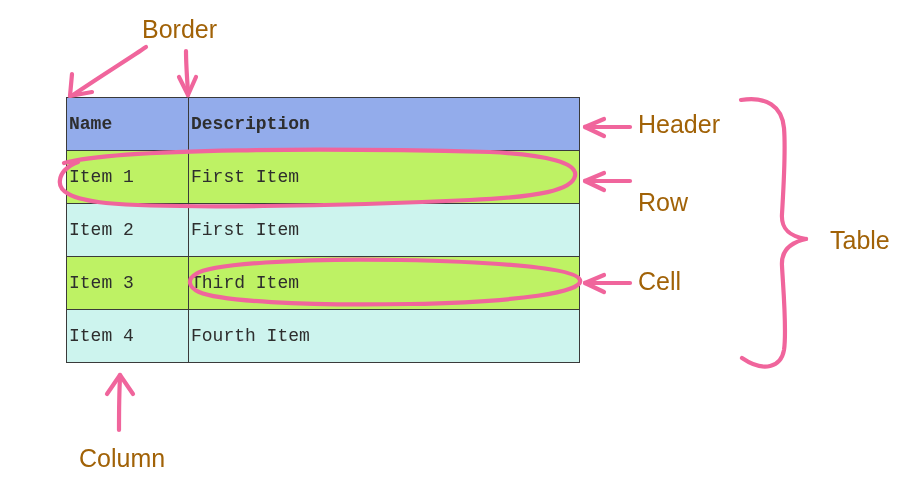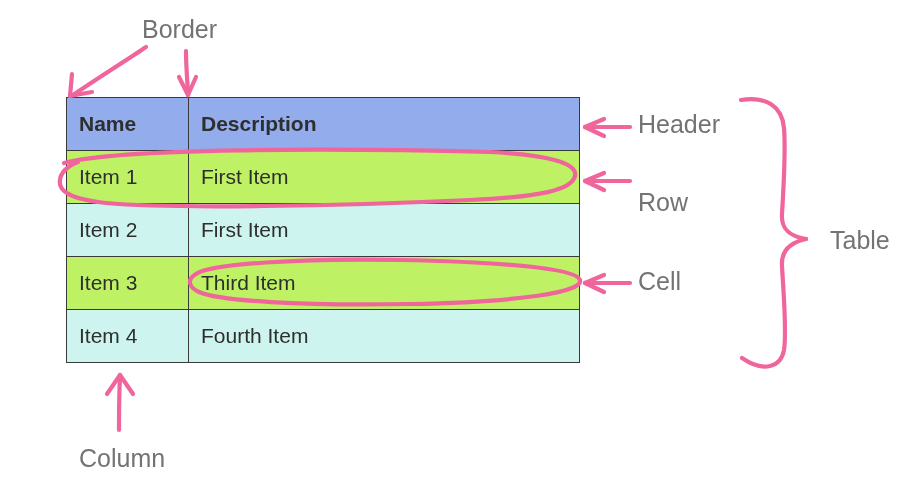--- a/index.html
+++ b/index.html
@@ -27,24 +27,24 @@
   table.demo-table {
     border-collapse: collapse;
     width: 514px;
     height: 263px;
     table-layout: fixed;
     border: 1.6px solid #1c1c1c;
   }
   table.demo-table th,
   table.demo-table td {
     border: 1.2px solid #3a3a3a;
-    font-family: Liberation Sans, sans-serif;
-    font-size: 21px;
+    font-family: Liberation Mono, monospace;
+    font-size: 18px;
     color: #2e2e2e;
-    padding: 0 0 0 12px;
+    padding: 0 0 0 2px;
     height: 52px;
     text-align: left;
     white-space: nowrap;
     overflow: hidden;
   }
   table.demo-table th {
     font-weight: bold;
     background: #93aceb;
   }
   table.demo-table col.col-name { width: 122px; }
@@ -56,21 +56,21 @@
     position: absolute;
     left: 0; top: 0;
     width: 921px;
     height: 483px;
     pointer-events: none;
   }
   .anno-label {
     position: absolute;
     font-family: "Liberation Sans", sans-serif;
     font-size: 25px;
-    color: #737373;
+    color: #a16207;
     white-space: nowrap;
     line-height: 1;
   }
   #label-border { left: 142px; top: 17px; }
   #label-header { left: 638px; top: 112px; }
   #label-row    { left: 638px; top: 166px; margin-top: 24px; }
   #label-cell   { left: 638px; top: 269px; }
   #label-table  { left: 830px; top: 228px; }
   #label-column { left: 79px;  top: 446px; }
 </style>

